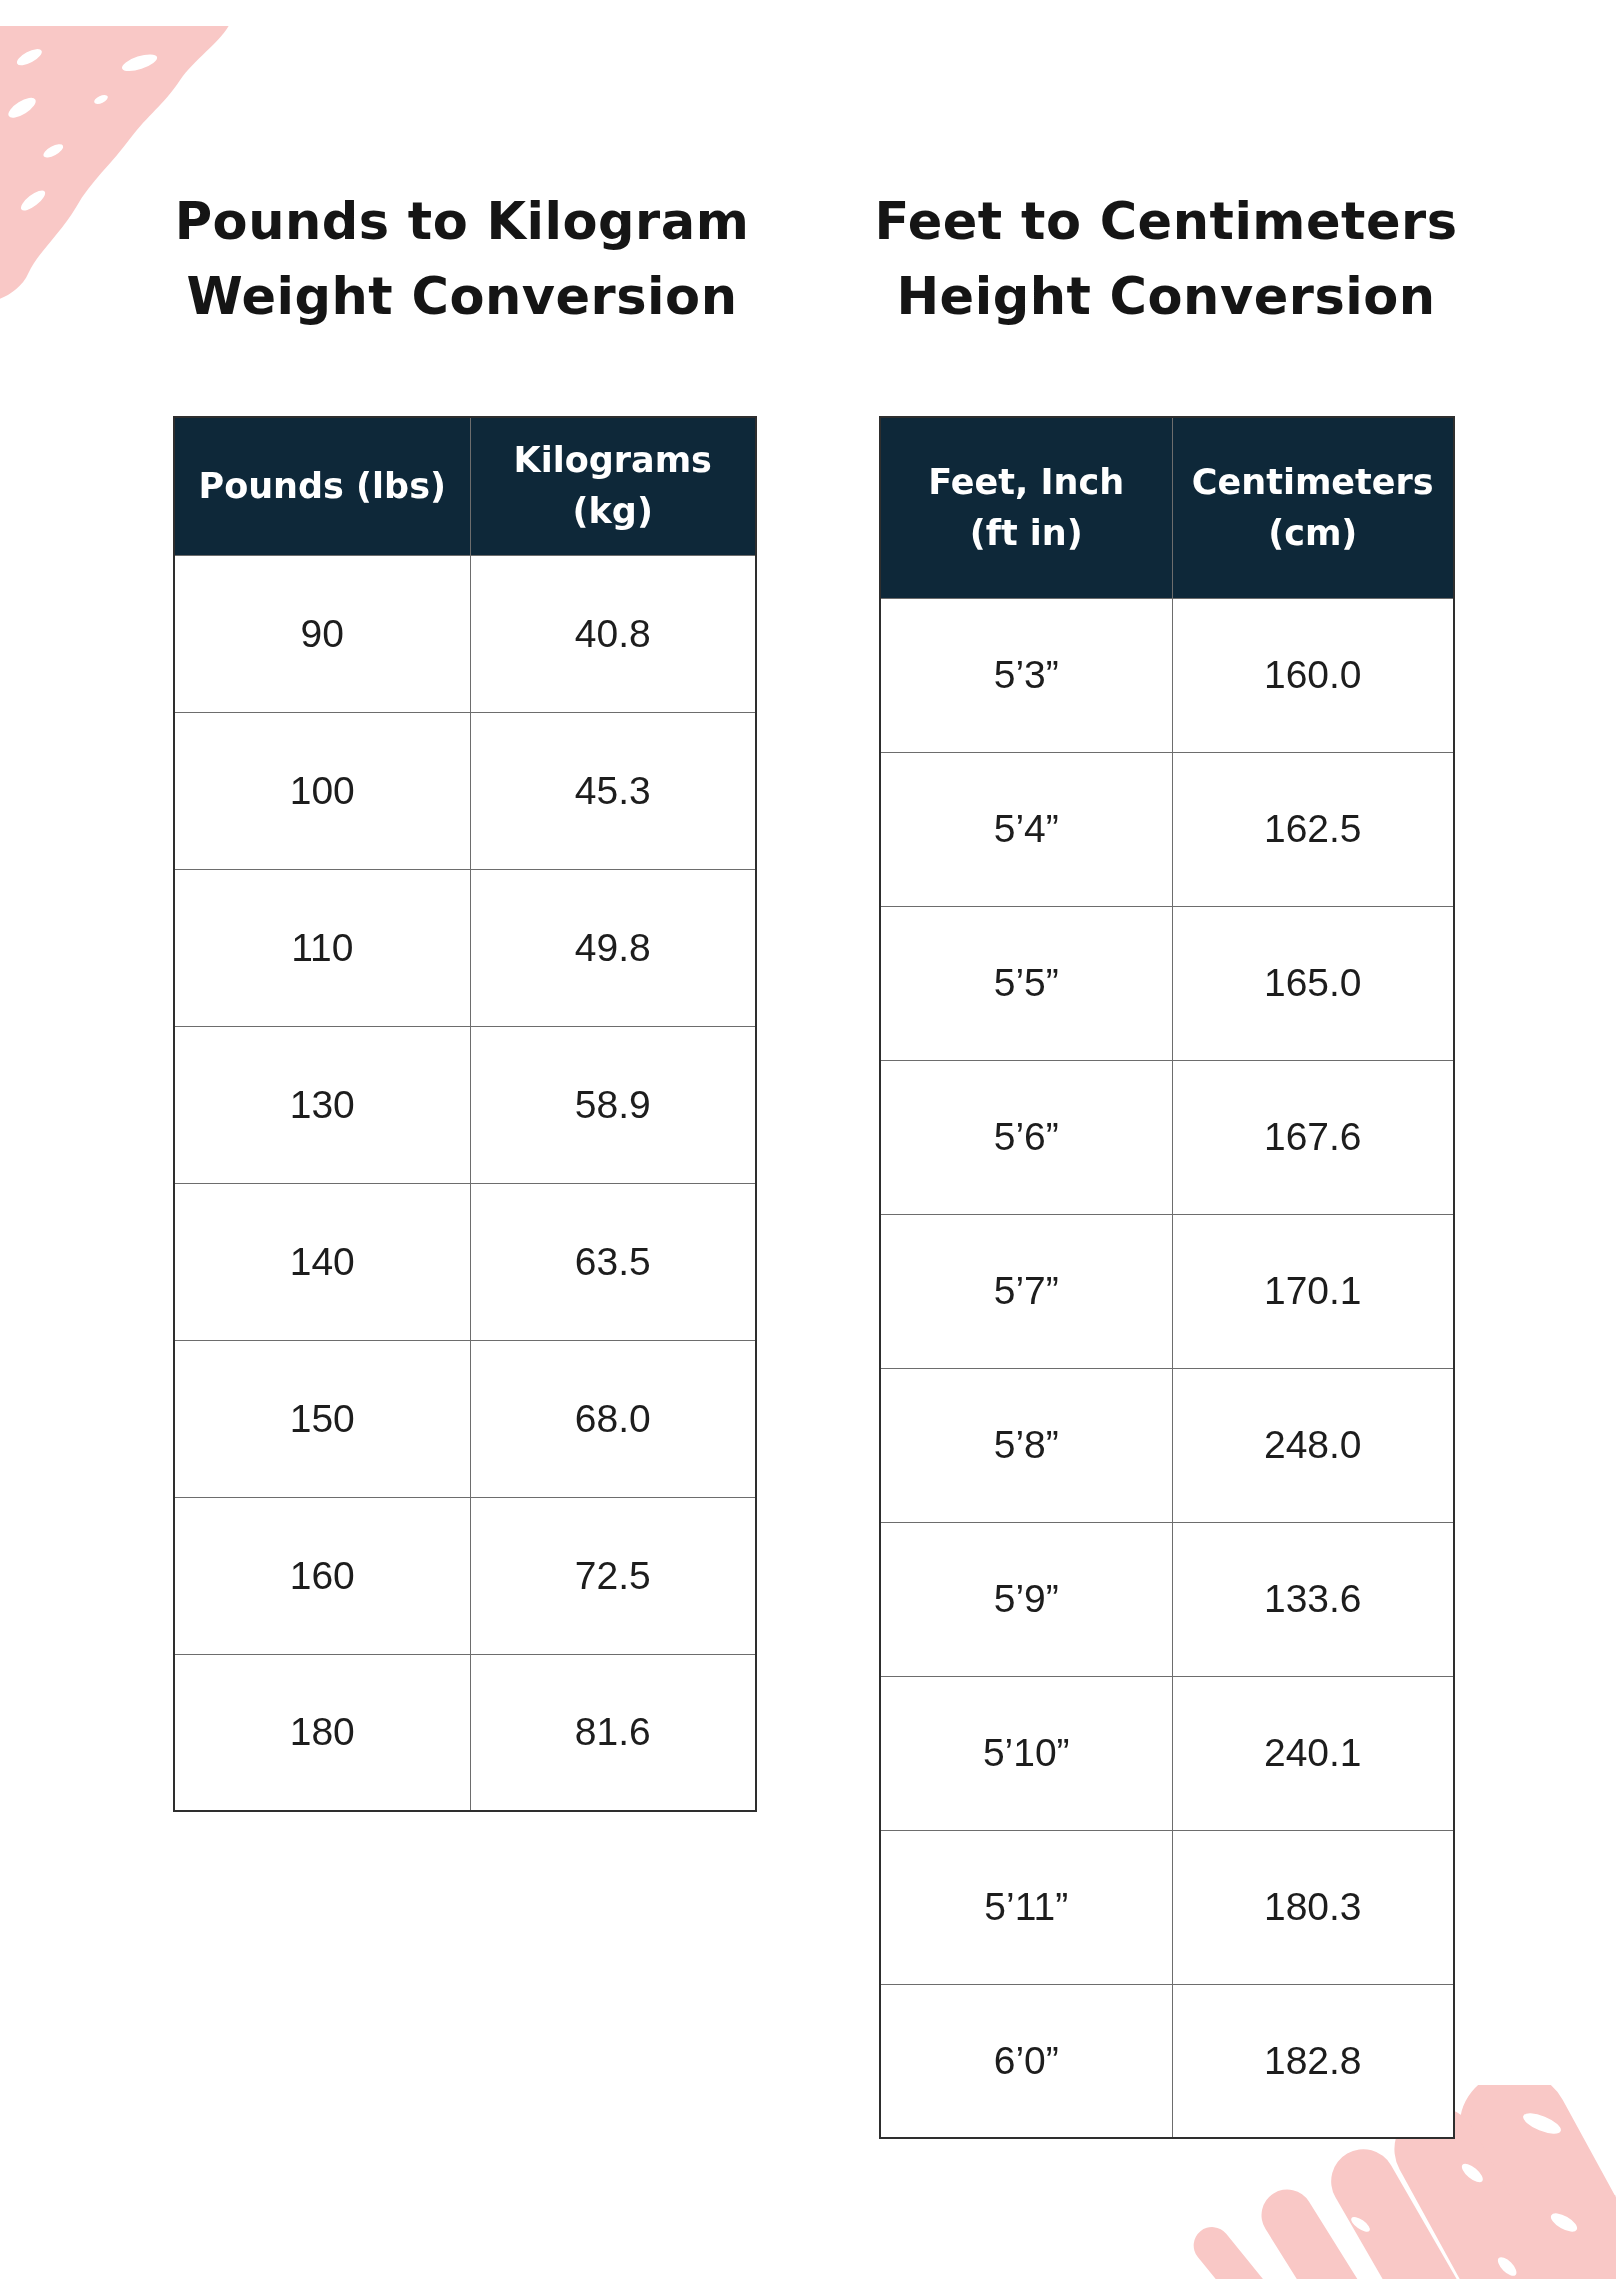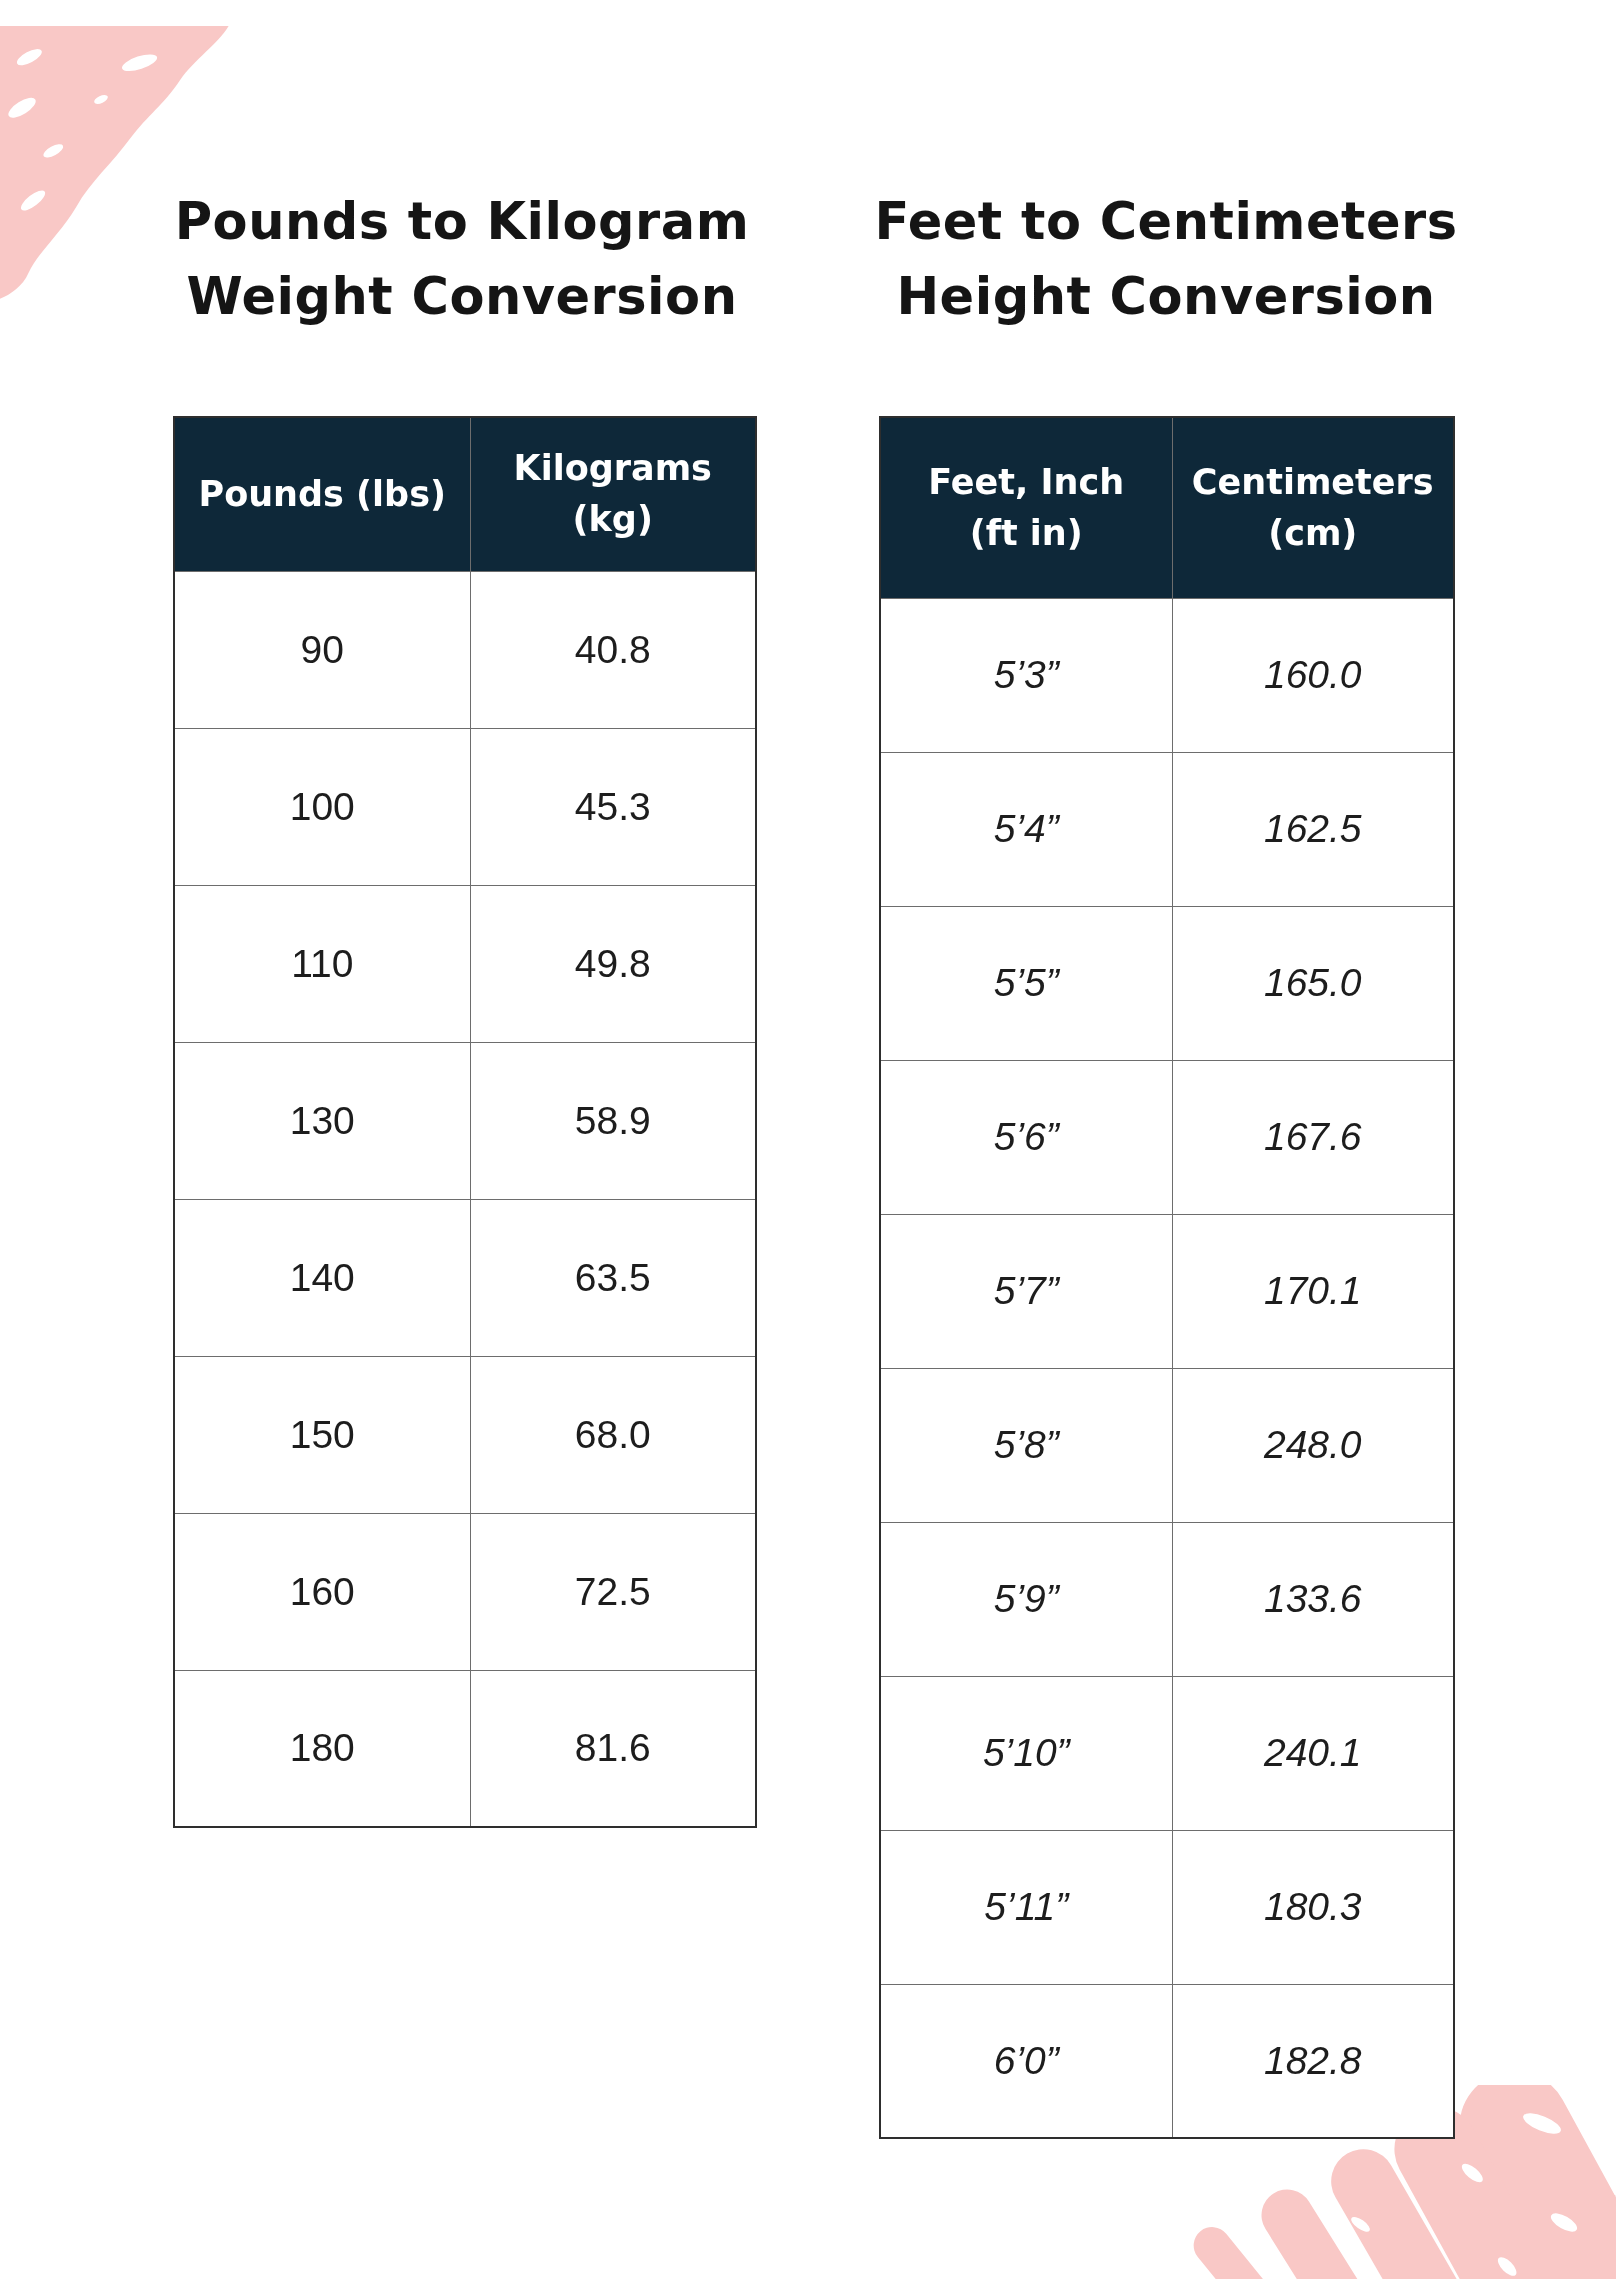--- a/index.html
+++ b/index.html
@@ -57,24 +57,24 @@
   table.conv td {
     font-family: "Liberation Sans", sans-serif;
     font-size: 39px;
     color: #1d1d1d;
     text-align: center;
     vertical-align: middle;
     background: #ffffff;
     border: 1.8px solid #6d6d6d;
     padding: 0;
   }
-  .conv-weight thead tr { height: 154px; padding-left: 20px; }
+  .conv-weight thead tr { height: 138px; padding-left: 20px; }
   .conv-weight tbody tr { height: 157px; }
   .conv-height thead tr { height: 181px; }
-  .conv-height tbody tr { height: 154px; font-style: italic; }
+  .conv-height tbody tr { height: 154px; }
 </style>
 </head>
 <body>
 
 <div class="page">
 
   <svg class="deco deco-tl" width="303" height="303" viewBox="0 0 330 330" aria-hidden="true">
     <path fill="#f9c8c6" d="M0,0 L249,0
       C238,19 211,37 196,59
       C177,87 161,97 143,121

